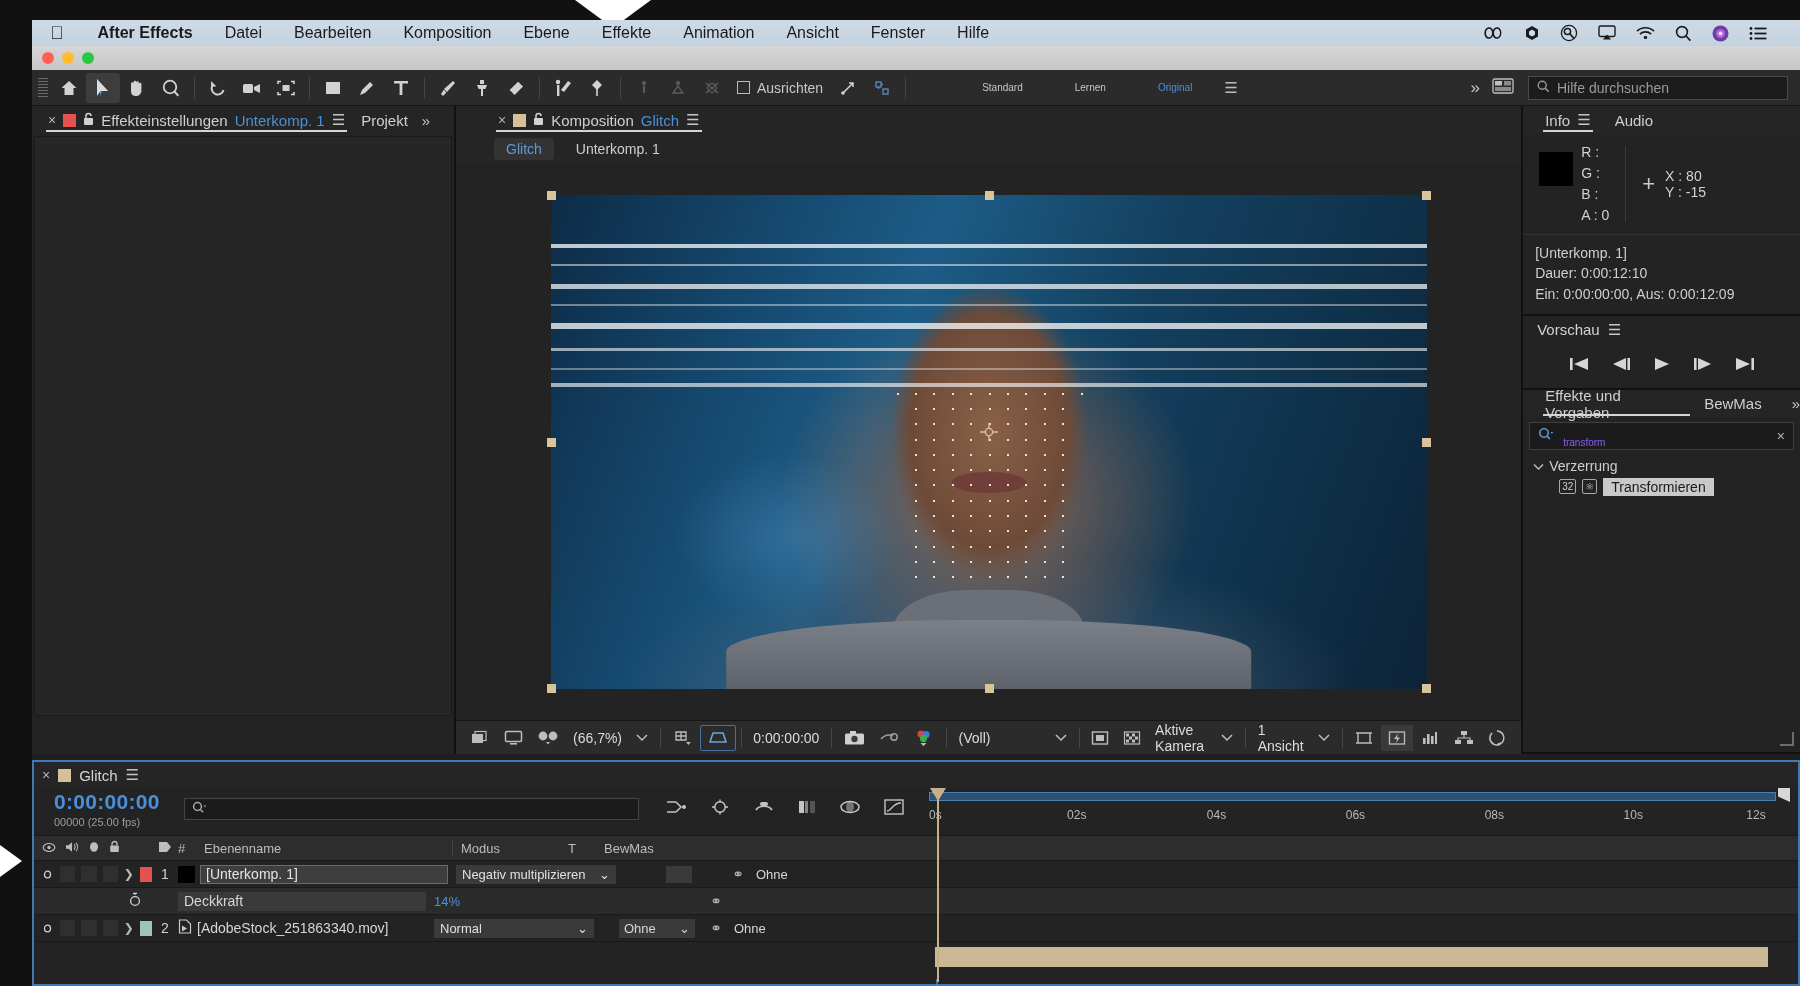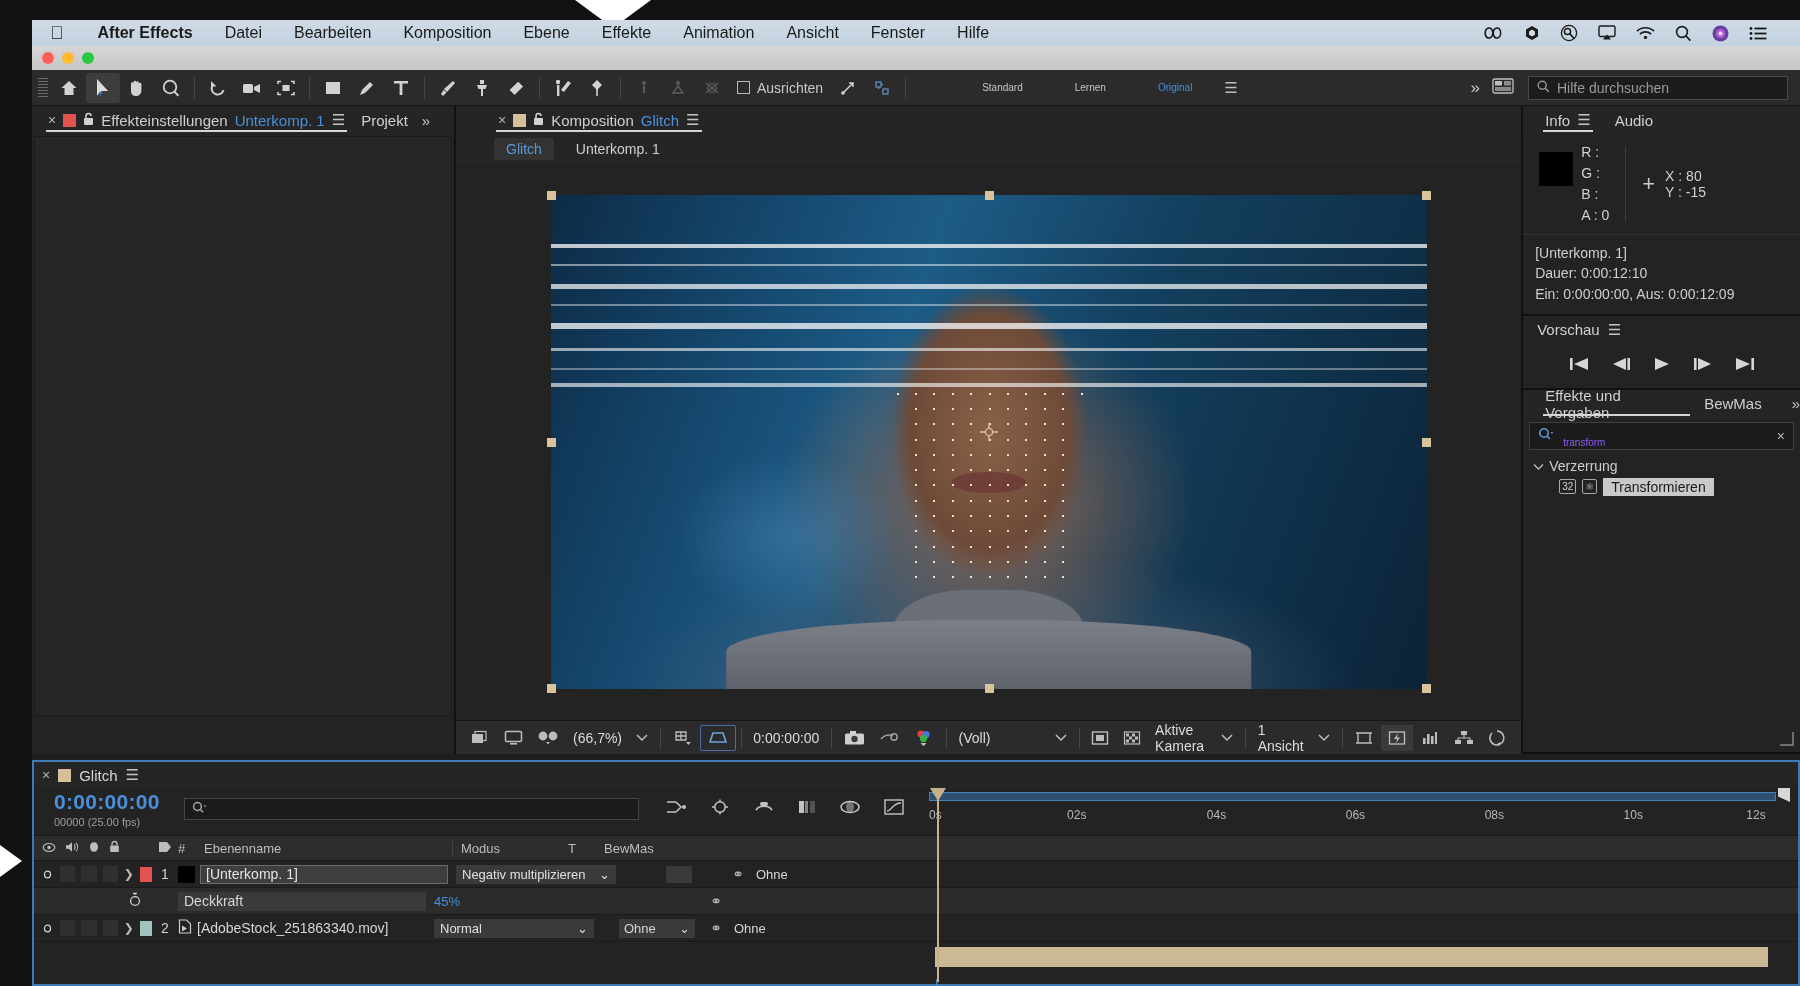--- a/index.html
+++ b/index.html
@@ -1066,21 +1066,21 @@
     <div class="cell-eyes" style="justify-content:flex-end;padding-right:10px">
       <span><svg width="14" height="15" viewBox="0 0 14 15">
             <circle cx="7" cy="9" r="4.4" fill="none" stroke="#d2d2d2" stroke-width="1.3"></circle>
             <path d="M7 1v2M5 1.4h4" stroke="#d2d2d2" stroke-width="1.2"></path>
           </svg></span>
     </div>
     <div class="cell-num"></div>
     <div class="nameplain" style="background:#3a3a3a;height:19px;padding-left:6px">
       <span>Deckkraft</span>
     </div>
-    <div class="modeplain">45%</div>
+    <div class="modeplain">14%</div>
     <div class="tcell"></div>
     <div class="bewcell"></div>
     <div class="swirl">⚭</div>
     <div class="parcell"></div>
   </div>
 
   <div class="lrow">
     <div class="cell-eyes">
       <span class="eye">
           <svg width="13" height="11" viewBox="0 0 13 11">

